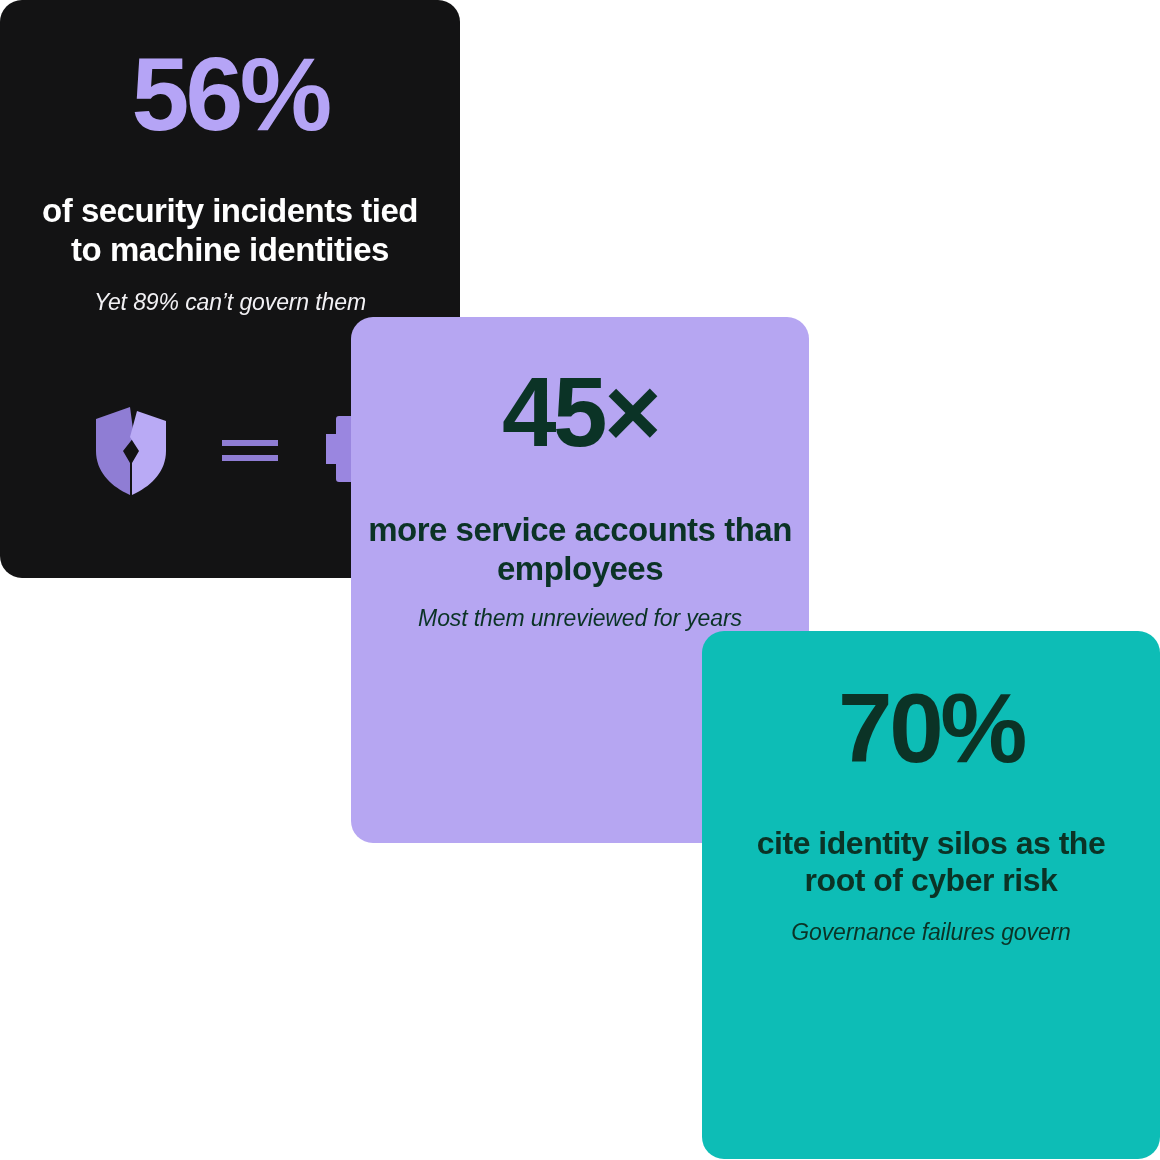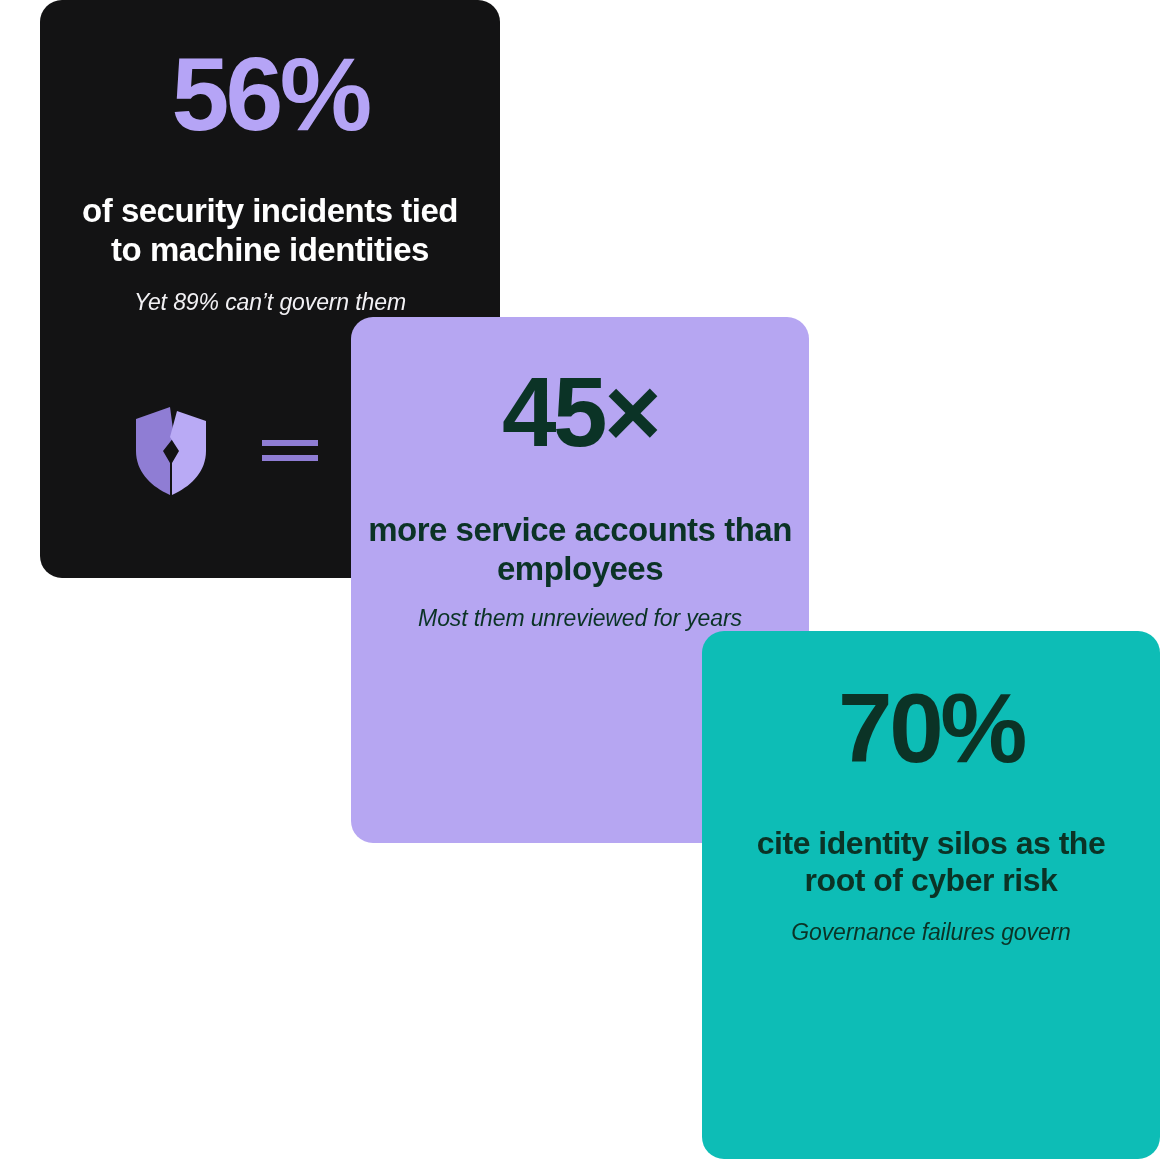--- a/index.html
+++ b/index.html
@@ -30,21 +30,20 @@
     overflow: hidden;
   }
 
   .card-dark {
     left: 0px;
     top: 0px;
     width: 460px;
     height: 578px;
     background: #131314;
     z-index: 1;
-    margin-left: 40px;
   }
 
   .card-purple {
     left: 351px;
     top: 317px;
     width: 458px;
     height: 526px;
     background: #b6a6f2;
     z-index: 2;
   }

